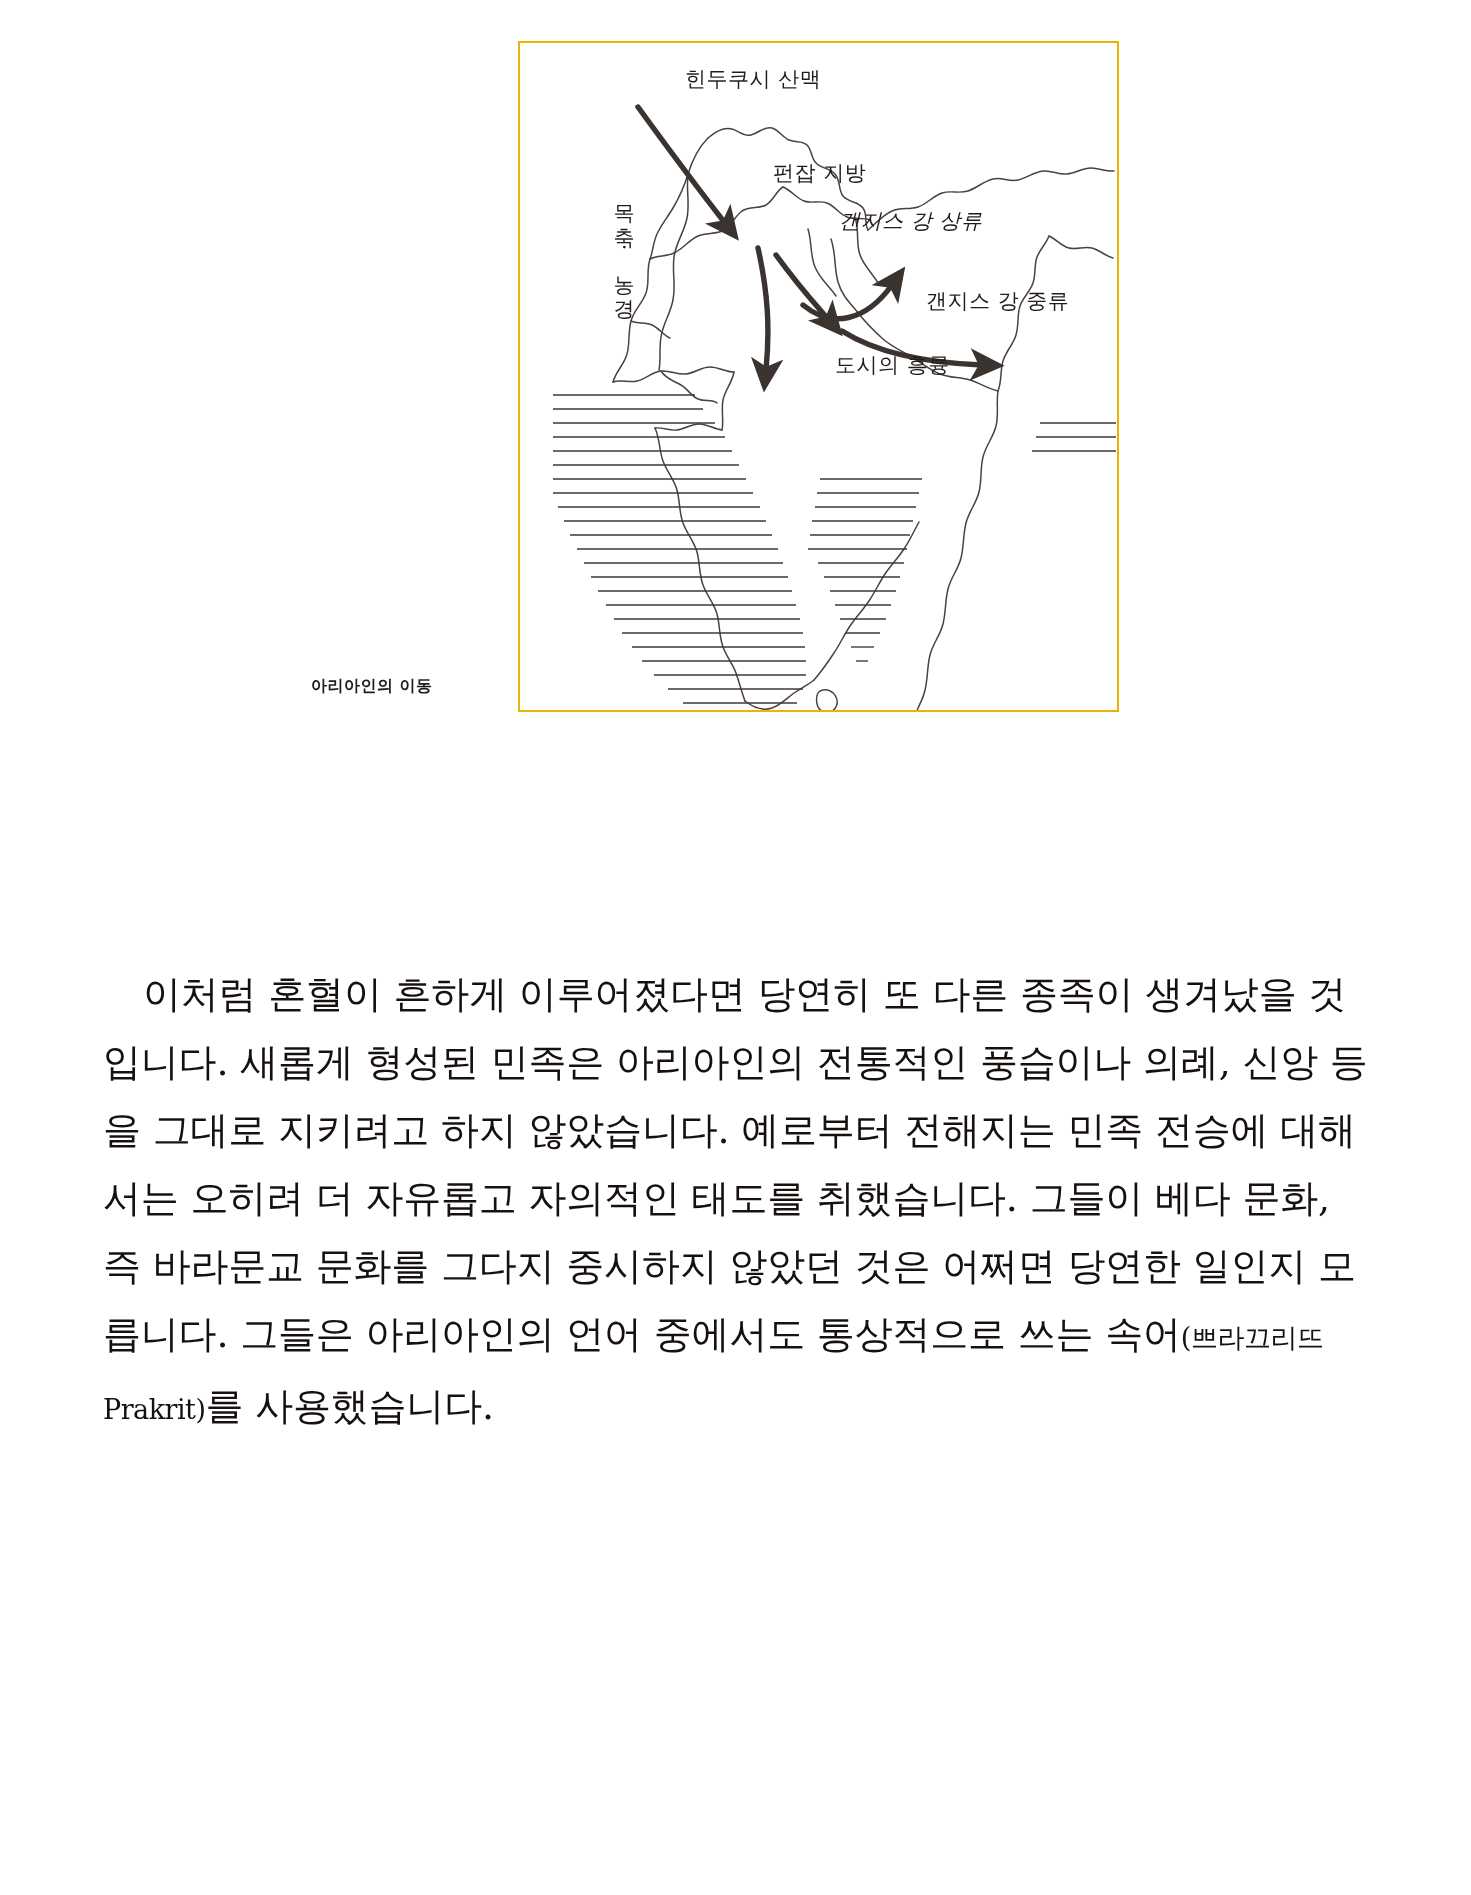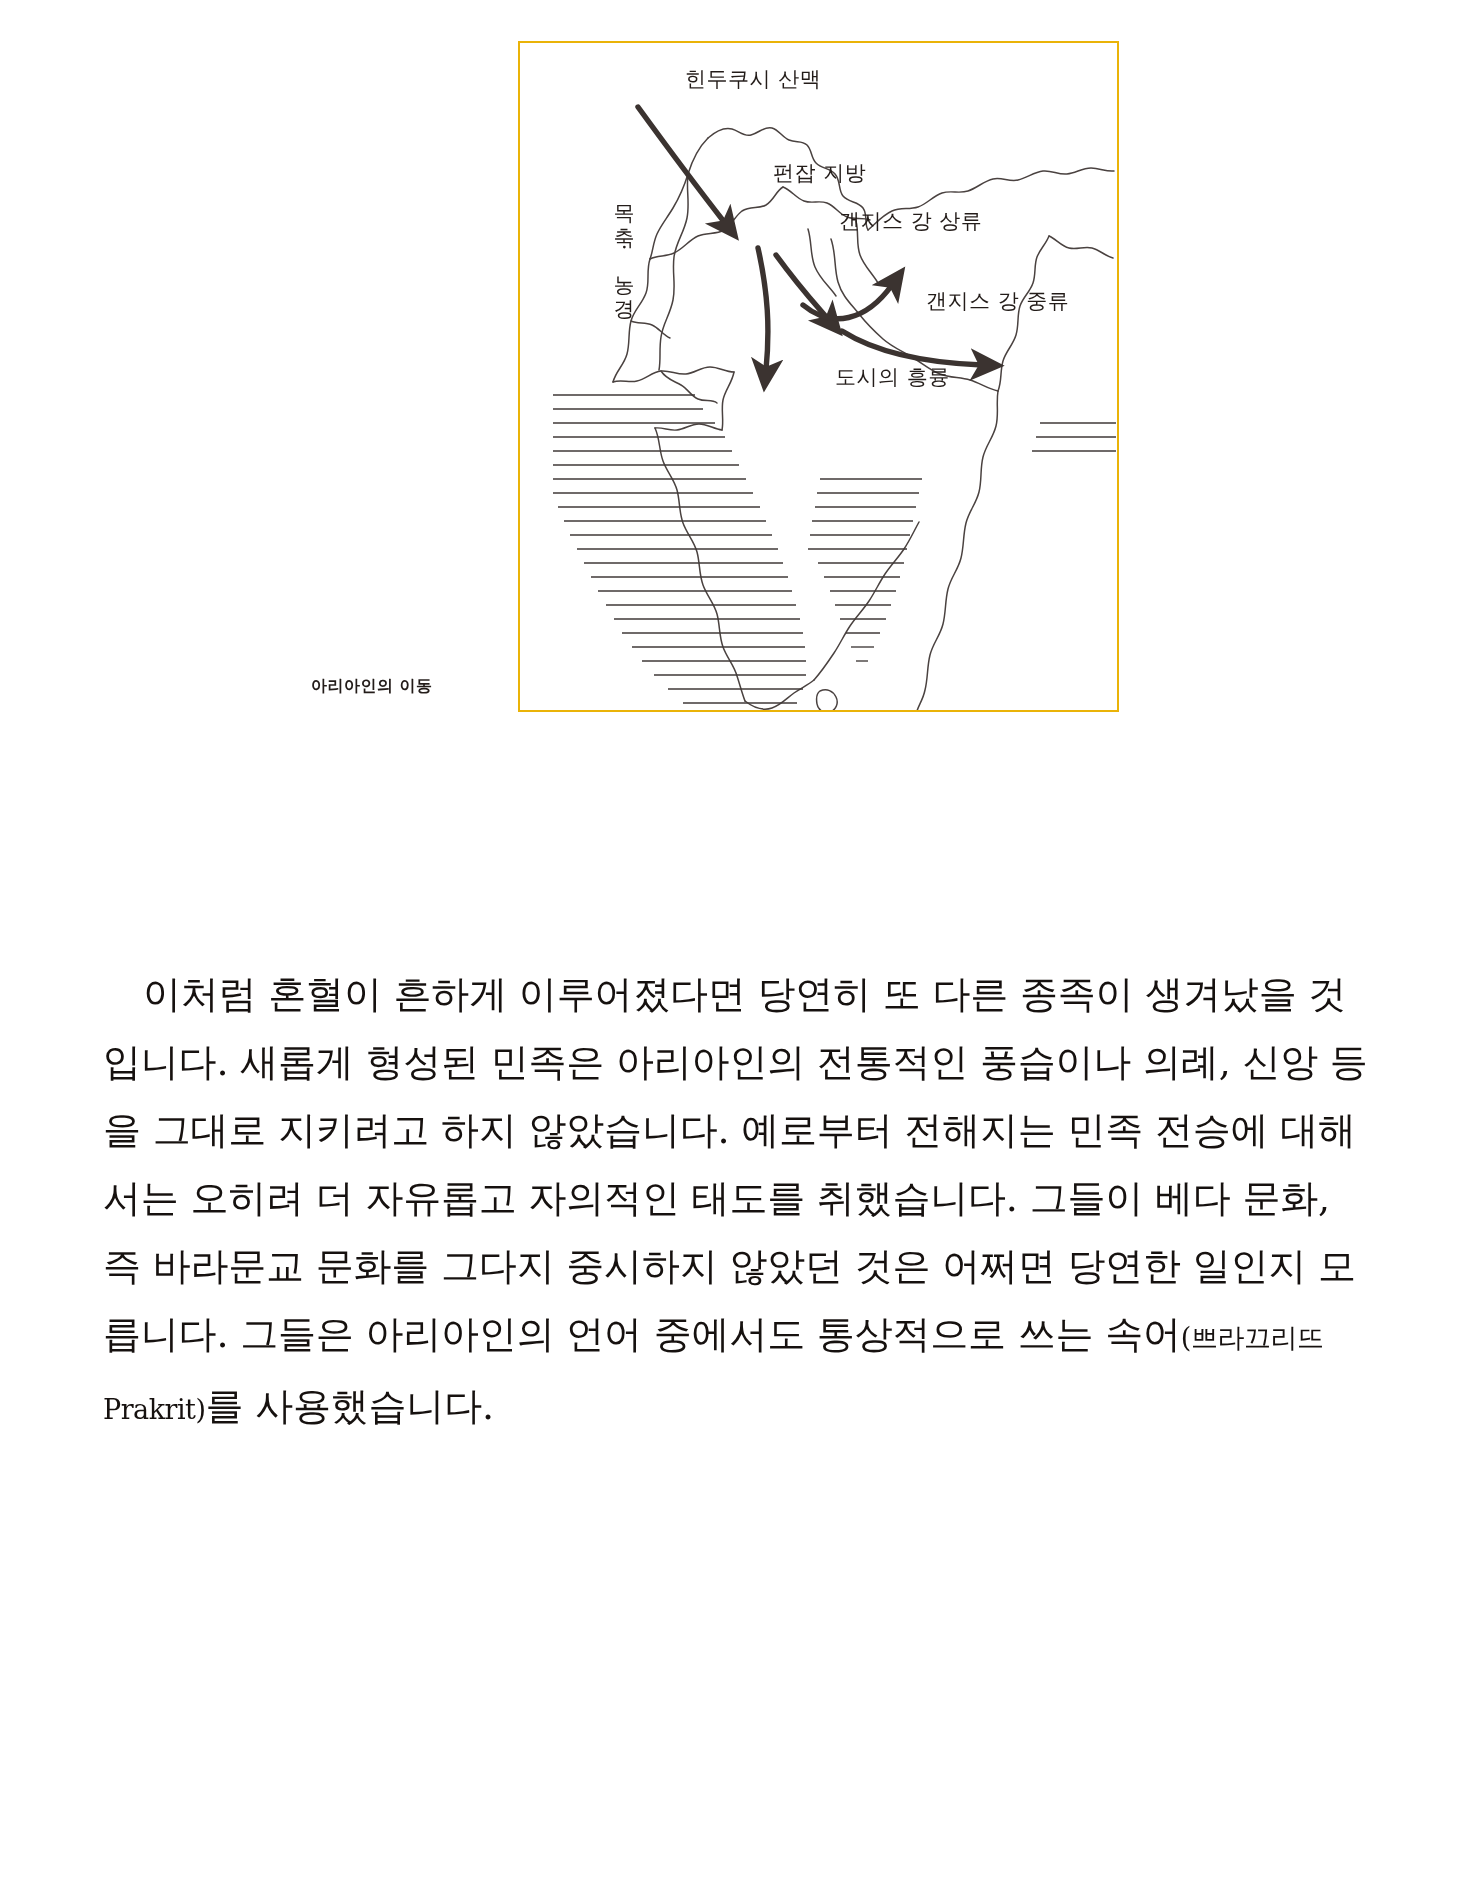--- a/index.html
+++ b/index.html
@@ -254,25 +254,25 @@
         <path d="M283,262 C312,286 346,278 372,242" stroke-width="5.4" marker-end="url(#ah)"></path>
 
         <path d="M322,288 C360,312 410,320 462,322" stroke-width="5.4" marker-end="url(#ah)"></path>
       </g>
     </svg>
 
     <span class="map-label" style="left:165px; top:26px;">힌두쿠시 산맥</span>
 
     <span class="map-label" style="left:233px; top:120px;margin-left:20px;">펀잡 지방</span>
 
-    <span class="map-label" style="left:319px; top:168px;">갠지스 강 상류</span>
+    <span class="map-label" style="left:319px; top:168px;font-style:italic;">갠지스 강 상류</span>
 
     <span class="map-label" style="left:406px; top:248px;">갠지스 강 중류</span>
 
-    <span class="map-label" style="left:315px; top:312px;margin-top:12px;">도시의 흥륭</span>
+    <span class="map-label" style="left:315px; top:312px;">도시의 흥륭</span>
 
     <span class="map-label vertical" style="left:93px; top:146px;">목축 · 농경</span>
 
 
   </div>
 
   <div id="figure-caption">아리아인의 이동</div>
 </div>
 
 <div id="body-text">

